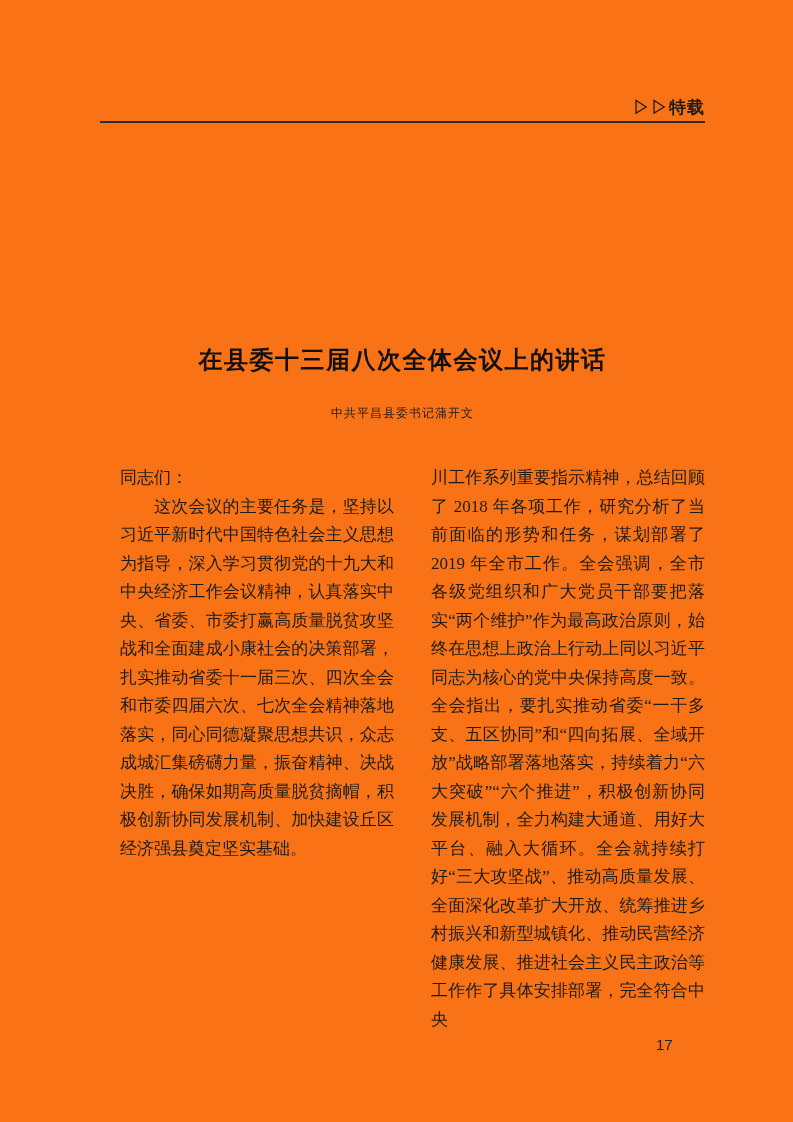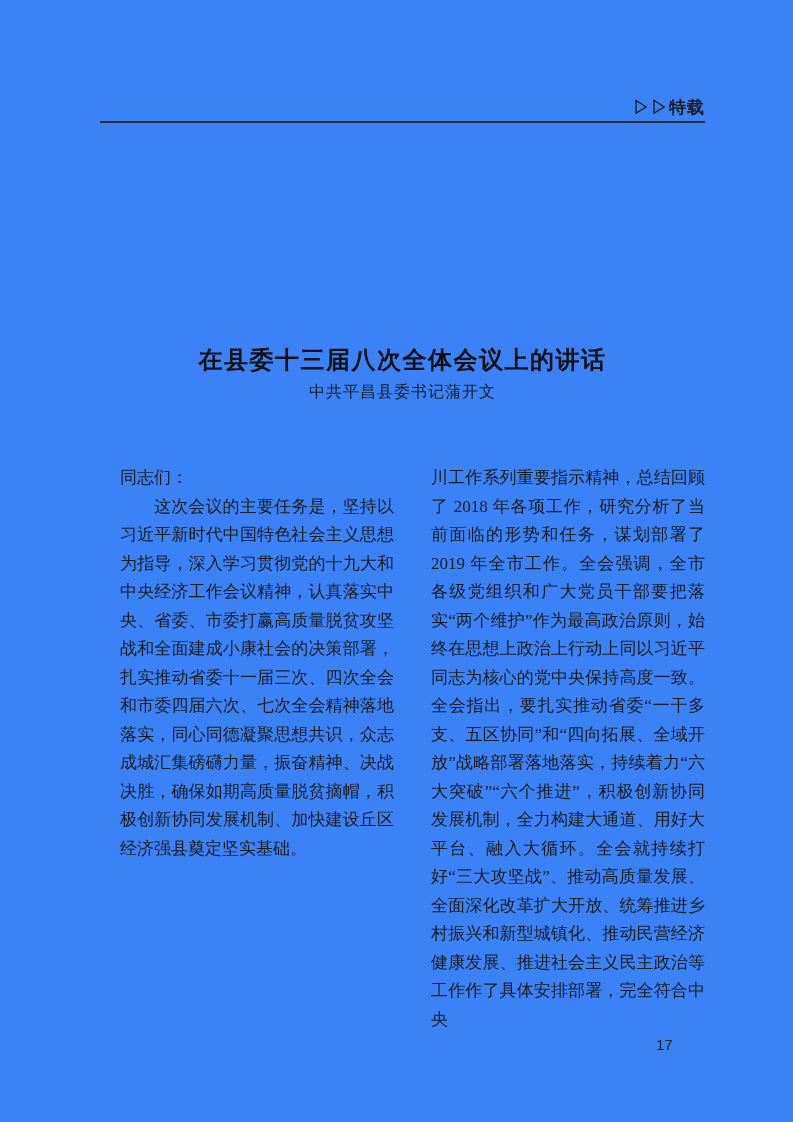--- a/index.html
+++ b/index.html
@@ -2,21 +2,21 @@
 <html><head>
 <meta charset="utf-8">
 <style>
   * { margin: 0; padding: 0; box-sizing: border-box; }
   html, body { background: #e8e8e8; }
   .page {
     position: relative;
     width: 793px;
     height: 1122px;
     margin: 0 auto;
-    background: #3b82f6;
+    background: #f97316;
     overflow: hidden;
     color: #1c1c1c;
     font-family: "Liberation Serif", serif;
   }
   .header-label {
     position: absolute;
     top: 96px;
     right: 88px;
     font-family: "Liberation Sans", sans-serif;
     font-size: 17px;
@@ -45,22 +45,22 @@
     font-weight: 700;
     letter-spacing: 1.5px;
     color: #111;
   }
   .doc-date {
     margin-top: 15px;
     font-size: 16px;
     letter-spacing: 0.5px;
   }
   .doc-author {
-    margin-top: 6px;
-    font-size: 16px;
+    margin-top: 29px;
+    font-size: 12px;
     letter-spacing: 1px;
   }
   .body-columns {
     position: absolute;
     top: 464px;
     left: 100px;
     width: 605px;
     display: flex;
     gap: 17px;
   }

